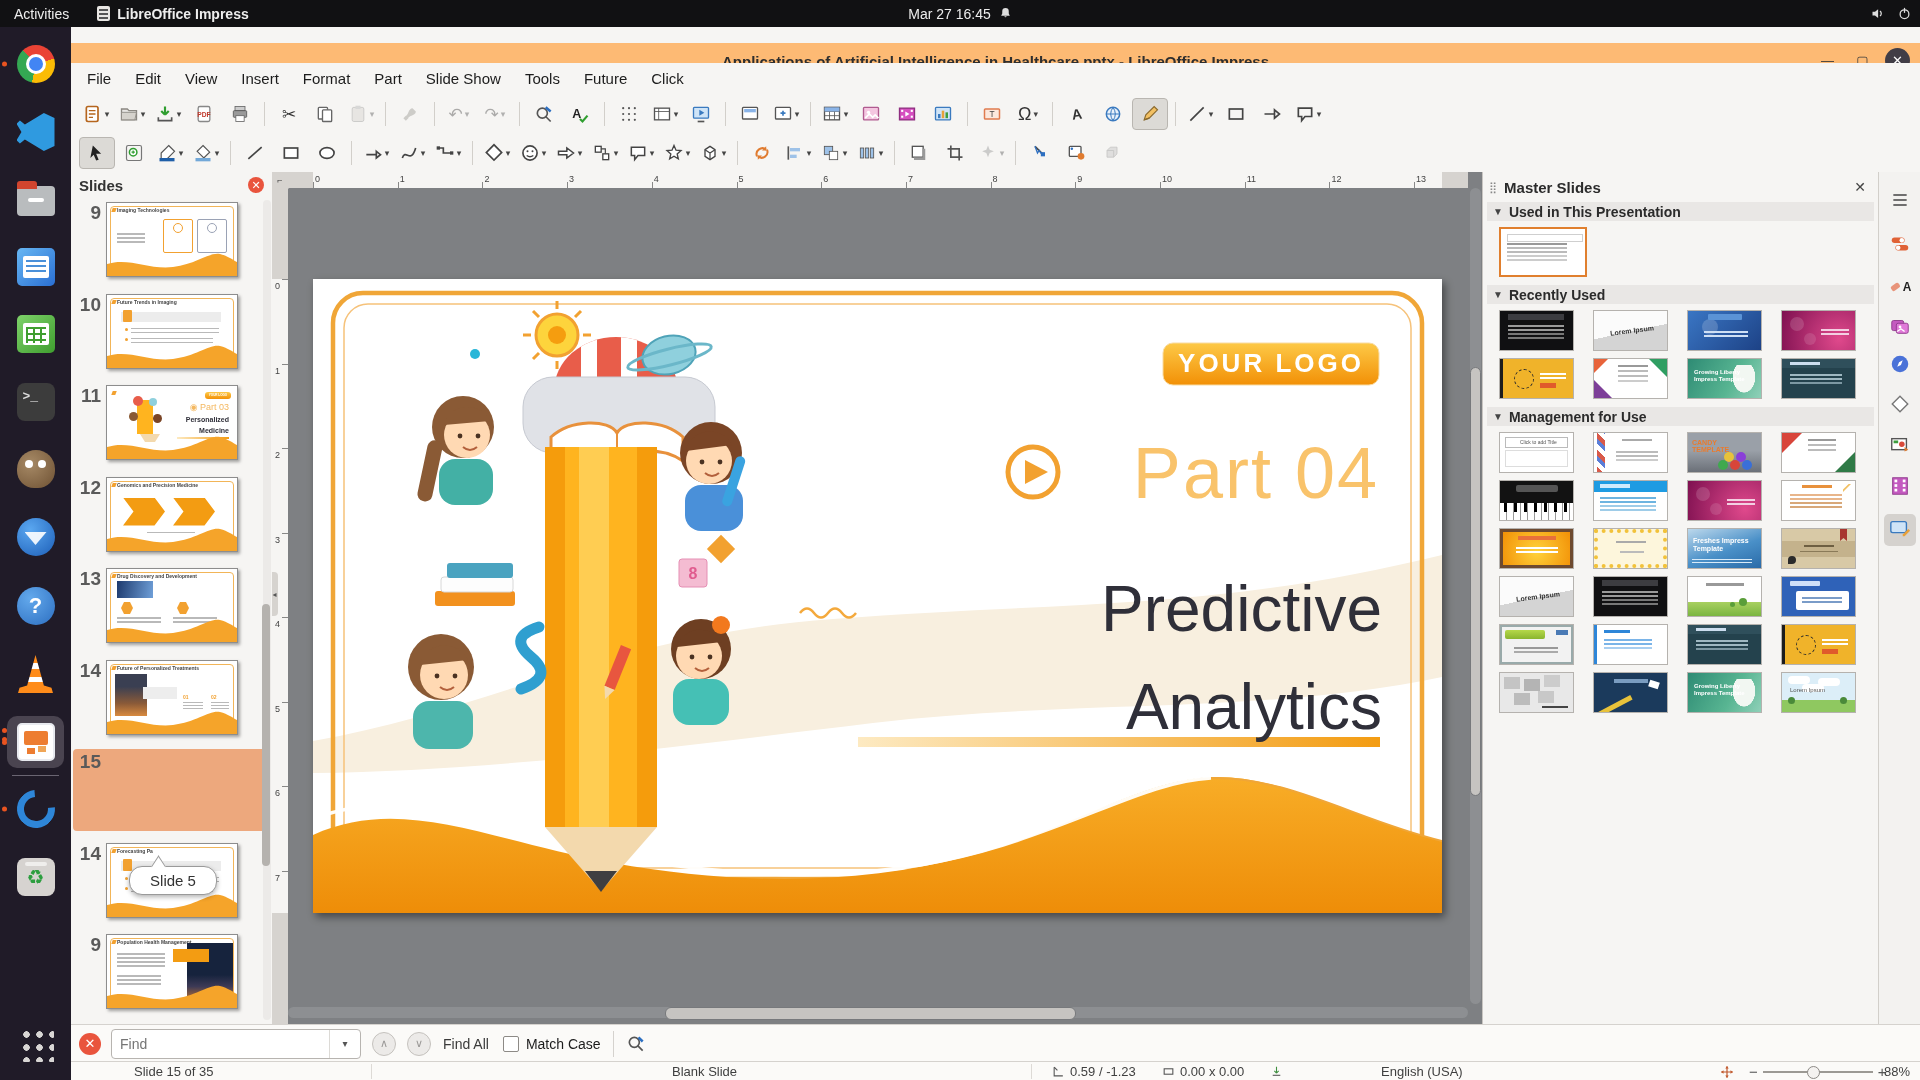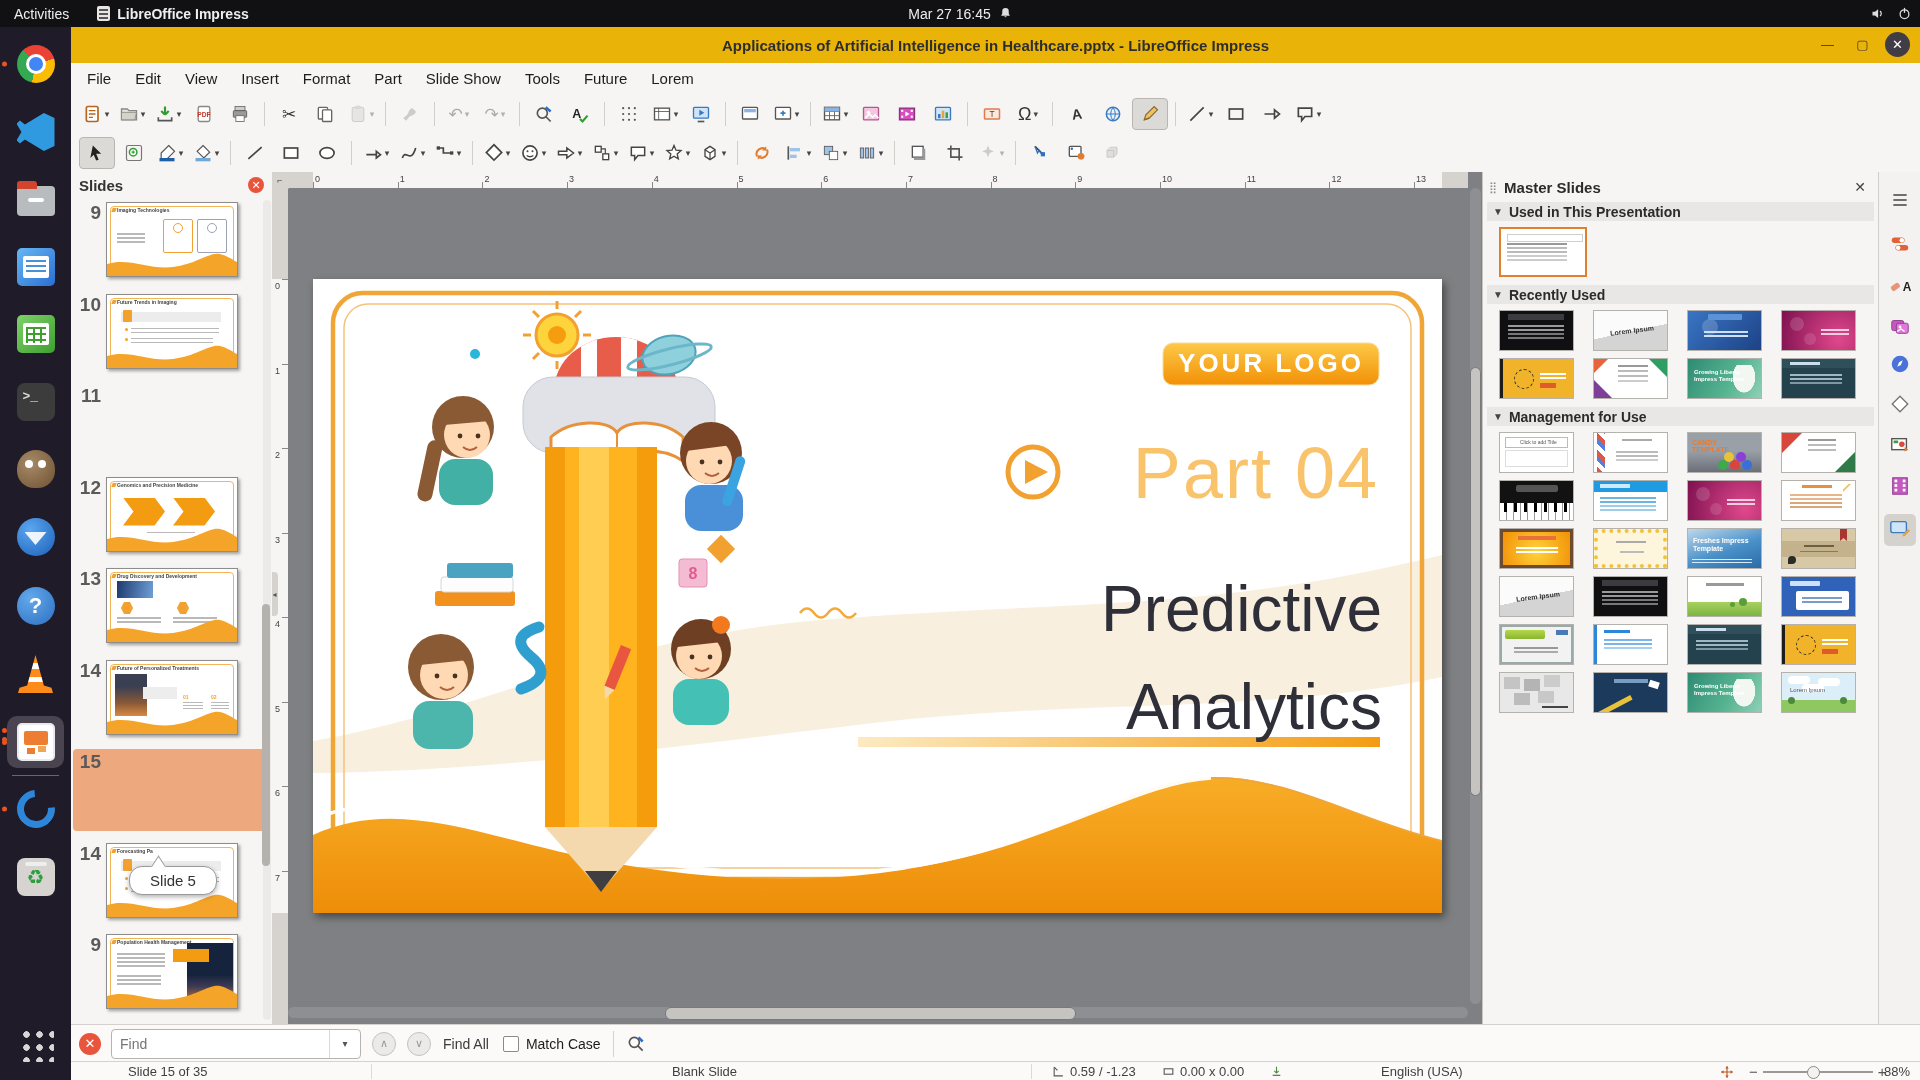--- a/index.html
+++ b/index.html
@@ -42,21 +42,21 @@
   .dk-vlc{background:repeating-linear-gradient(#ff8c1a 0 8px,#fff 8px 14px,#ff8c1a 14px 22px,#fff 22px 27px,#ff8c1a 27px 38px);clip-path:polygon(50% 0,72% 80%,92% 86%,96% 100%,4% 100%,8% 86%,28% 80%);}
   .dk-impress{background:#fff;border-radius:5px;position:relative;border:2px solid #e8eaef;box-sizing:border-box;}
   .dk-impress:before{content:"";position:absolute;left:5px;top:6px;right:5px;height:14px;background:#ed7d31;border-radius:2px;}
   .dk-impress:after{content:"";position:absolute;left:8px;top:23px;width:8px;height:6px;background:#ed7d31;box-shadow:11px -2px 0 #f0a657;}
   .dk-upd{border-radius:50%;border:7px solid #2e86d8;box-sizing:border-box;border-top-color:transparent;transform:rotate(40deg);}
   .dk-trash{background:#d6d3d0;border-radius:8px;display:flex;align-items:center;justify-content:center;color:#2c9e3f;font-size:20px;}
   .dk-trash:before{content:"";position:absolute;left:8px;top:4px;right:8px;height:4px;background:#efeeec;border-radius:2px;}
   .dk-grid{background-image:radial-gradient(circle,#d8d6d4 3px,transparent 3.5px);background-size:13px 13px;background-position:2px 2px;width:36px !important;height:36px !important;}
   
   #win{position:absolute;left:71px;top:27px;width:1849px;height:1053px;background:#f6f5f3;}
-  #titlebar{position:absolute;left:0;top:0;width:100%;height:36px;background:#eab308;border-bottom:1px solid #e5e2df;}
+  #titlebar{position:absolute;left:0;top:16px;width:100%;height:36px;background:#fdba74;border-bottom:1px solid #e5e2df;}
   #title{position:absolute;left:0;right:0;top:0;height:36px;display:flex;align-items:center;justify-content:center;
     font-size:15px;font-weight:bold;color:#2e2e2e;}
   #winbtns{position:absolute;right:10px;top:5px;display:flex;gap:10px;align-items:center;}
   .wbtn{width:25px;height:25px;border-radius:50%;display:flex;align-items:center;justify-content:center;font-size:13px;color:#3b3b3b;}
   .wbtn.close{background:#413d46;color:#fff;}
   #menubar{position:absolute;left:0;top:36px;width:100%;height:31px;background:#f6f5f3;display:flex;align-items:center;padding-left:4px;font-size:15px;color:#1c1c1c;}
   .menu-item{padding:5px 12px;border-radius:3px;}
   
   #tb1{position:absolute;left:0;top:67px;width:100%;height:40px;display:flex;align-items:center;padding-left:8px;gap:2px;}
   #tb2{position:absolute;left:0;top:107px;width:100%;height:38px;display:flex;align-items:center;padding-left:8px;gap:2px;border-bottom:1px solid #d9d6d2;}
@@ -233,21 +233,21 @@
     <div id="menubar">
         <div class="menu-item">File</div>
         <div class="menu-item">Edit</div>
         <div class="menu-item">View</div>
         <div class="menu-item">Insert</div>
         <div class="menu-item">Format</div>
         <div class="menu-item">Part</div>
         <div class="menu-item">Slide Show</div>
         <div class="menu-item">Tools</div>
         <div class="menu-item">Future</div>
-        <div class="menu-item">Lorem</div>
+        <div class="menu-item">Click</div>
       </div>
     <div id="tb1">
         <div class="tbtn">
           <svg width="20" height="20" viewBox="0 0 24 24">
             <rect x="4" y="3" width="14" height="18" rx="2" fill="#fff" stroke="#b5651d" stroke-width="2"></rect>
             <path d="M7 8h8M7 12h8M7 16h5" stroke="#b5651d" stroke-width="1.6"></path>
           </svg>
           <span class="ddk">▾</span>
         </div>
         <div class="tbtn">
@@ -680,20 +680,37 @@
       <i class="v" style="left:18px;top:43px;width:3px;height:3px;background:#f2a130;border-radius:50%"></i>
                 <i class="v" style="left:24px;top:43px;width:82px;height:1.6px;background:#b9b9b9"></i>
                 <i class="v" style="left:24px;top:47px;width:82px;height:1.6px;background:#b9b9b9"></i>
                 <svg class="mwave" viewBox="0 0 130 73" preserveAspectRatio="none">
                   <path d="M0,73 L0,61 C22,54 42,67 66,64 C90,61 102,49 113,51 C121,53 126,57 130,59 L130,73 Z" fill="#f5a42a"></path>
                 </svg>
               </div>
             </div>
             <div class="slide-row" style="top: 211px; left: 2px;">
               <span class="snum">11</span>
+              <div class="mini">
+                <b class="mtitle"></b>
+      <i class="v" style="left:30px;top:14px;width:16px;height:34px;background:#ffb41f;border-radius:4px 4px 0 0"></i>
+      <i class="v" style="left:33px;top:48px;width:10px;height:0;border-left:5px solid transparent;border-right:5px solid transparent;border-top:8px solid #f3d9ad"></i>
+      <i class="v" style="left:26px;top:10px;width:10px;height:10px;background:#e85d4a;border-radius:50%"></i>
+      <i class="v" style="left:42px;top:12px;width:8px;height:8px;background:#8fd0dd;border-radius:50%"></i>
+      <i class="v" style="left:22px;top:26px;width:9px;height:9px;background:#8a5a35;border-radius:50%"></i>
+      <i class="v" style="left:46px;top:28px;width:9px;height:9px;background:#7a4526;border-radius:50%"></i>
+      <i class="v" style="right:6px;top:6px;width:26px;height:7px;background:linear-gradient(#fdc947,#f29006);border-radius:3px;color:#fff;font-size:3px;font-weight:bold;text-align:center;line-height:7px;font-style:normal">YOUR LOGO</i>
+      <i class="v" style="right:8px;top:16px;color:#f4b860;font-size:9px;font-style:normal;font-family:inherit">◉ Part 03</i>
+      <i class="v" style="right:8px;top:30px;color:#2f2f39;font-size:7px;font-weight:bold;font-style:normal">Personalized</i>
+      <i class="v" style="right:8px;top:41px;color:#2f2f39;font-size:7px;font-weight:bold;font-style:normal">Medicine</i>
+      <i class="v" style="right:8px;top:51px;width:52px;height:2px;background:linear-gradient(90deg,#fdeac2,#f39c12)"></i>
+                <svg class="mwave" viewBox="0 0 130 73" preserveAspectRatio="none">
+                  <path d="M0,73 L0,61 C22,54 42,67 66,64 C90,61 102,49 113,51 C121,53 126,57 130,59 L130,73 Z" fill="#f5a42a"></path>
+                </svg>
+              </div>
             </div>
             <div class="slide-row" style="top: 302.5px; left: 2px;">
               <span class="snum">12</span>
               <div class="mini">
                 <i class="mframe"></i>
                 <b class="mtitle">Genomics and Precision Medicine</b>
       <i class="v" style="left:16px;top:20px;width:42px;height:28px;background:#f39c12;clip-path:polygon(0 0,75% 0,100% 50%,75% 100%,0 100%,25% 50%)"></i>
       <i class="v" style="left:66px;top:20px;width:42px;height:28px;background:#f39c12;clip-path:polygon(0 0,75% 0,100% 50%,75% 100%,0 100%,25% 50%)"></i>
       <i class="v" style="left:40px;top:54px;width:48px;height:1.6px;background:#b9b9b9"></i>
                 <svg class="mwave" viewBox="0 0 130 73" preserveAspectRatio="none">
@@ -1280,21 +1297,21 @@
       </div>
       <div class="fsep"></div>
       <svg width="20" height="20" viewBox="0 0 24 24">
           <circle cx="10" cy="10" r="6" stroke="#555" stroke-width="2" fill="none"></circle>
           <path d="M14 14 l6 6" stroke="#555" stroke-width="2"></path>
           <path d="M15 4 l5 5" stroke="#2d6fc1" stroke-width="3"></path>
         </svg>
     </div>
 
     <div id="statusbar">
-      <div class="sfield" style="left:57px">
+      <div class="sfield" style="left:63px">
           <span>Slide 15 of 35</span>
         </div>
       <div class="ssep" style="left:300px"></div>
       <div class="sfield" style="left:601px">
           <span>Blank Slide</span>
         </div>
       <div class="ssep" style="left:960px"></div>
       <div class="sfield" style="left:981px">
         <svg width="13" height="13" viewBox="0 0 24 24">
             <path d="M4 4v16h16" stroke="#555" stroke-width="2" fill="none"></path>

